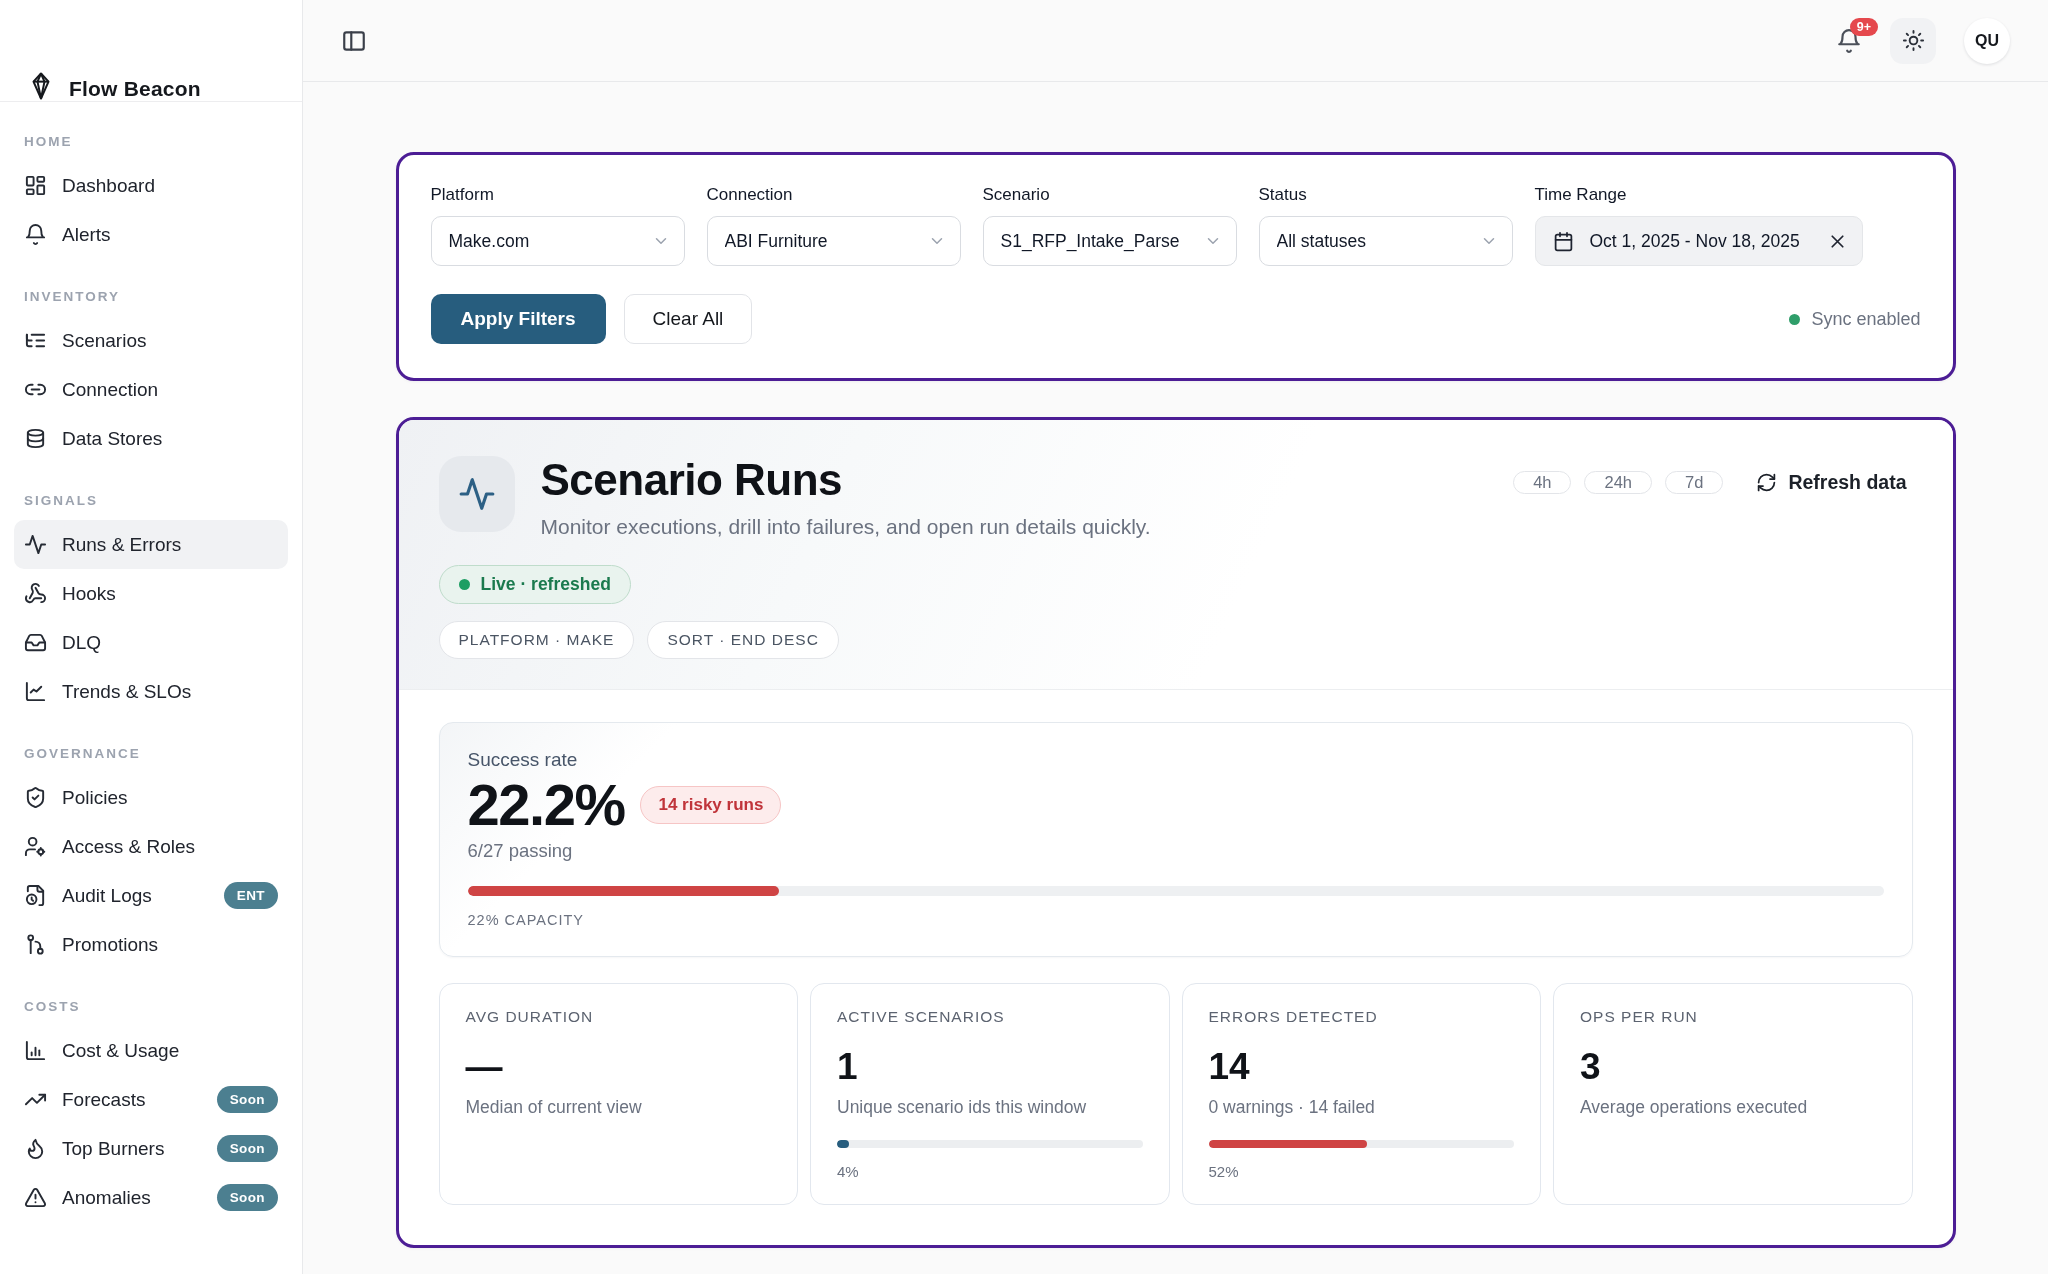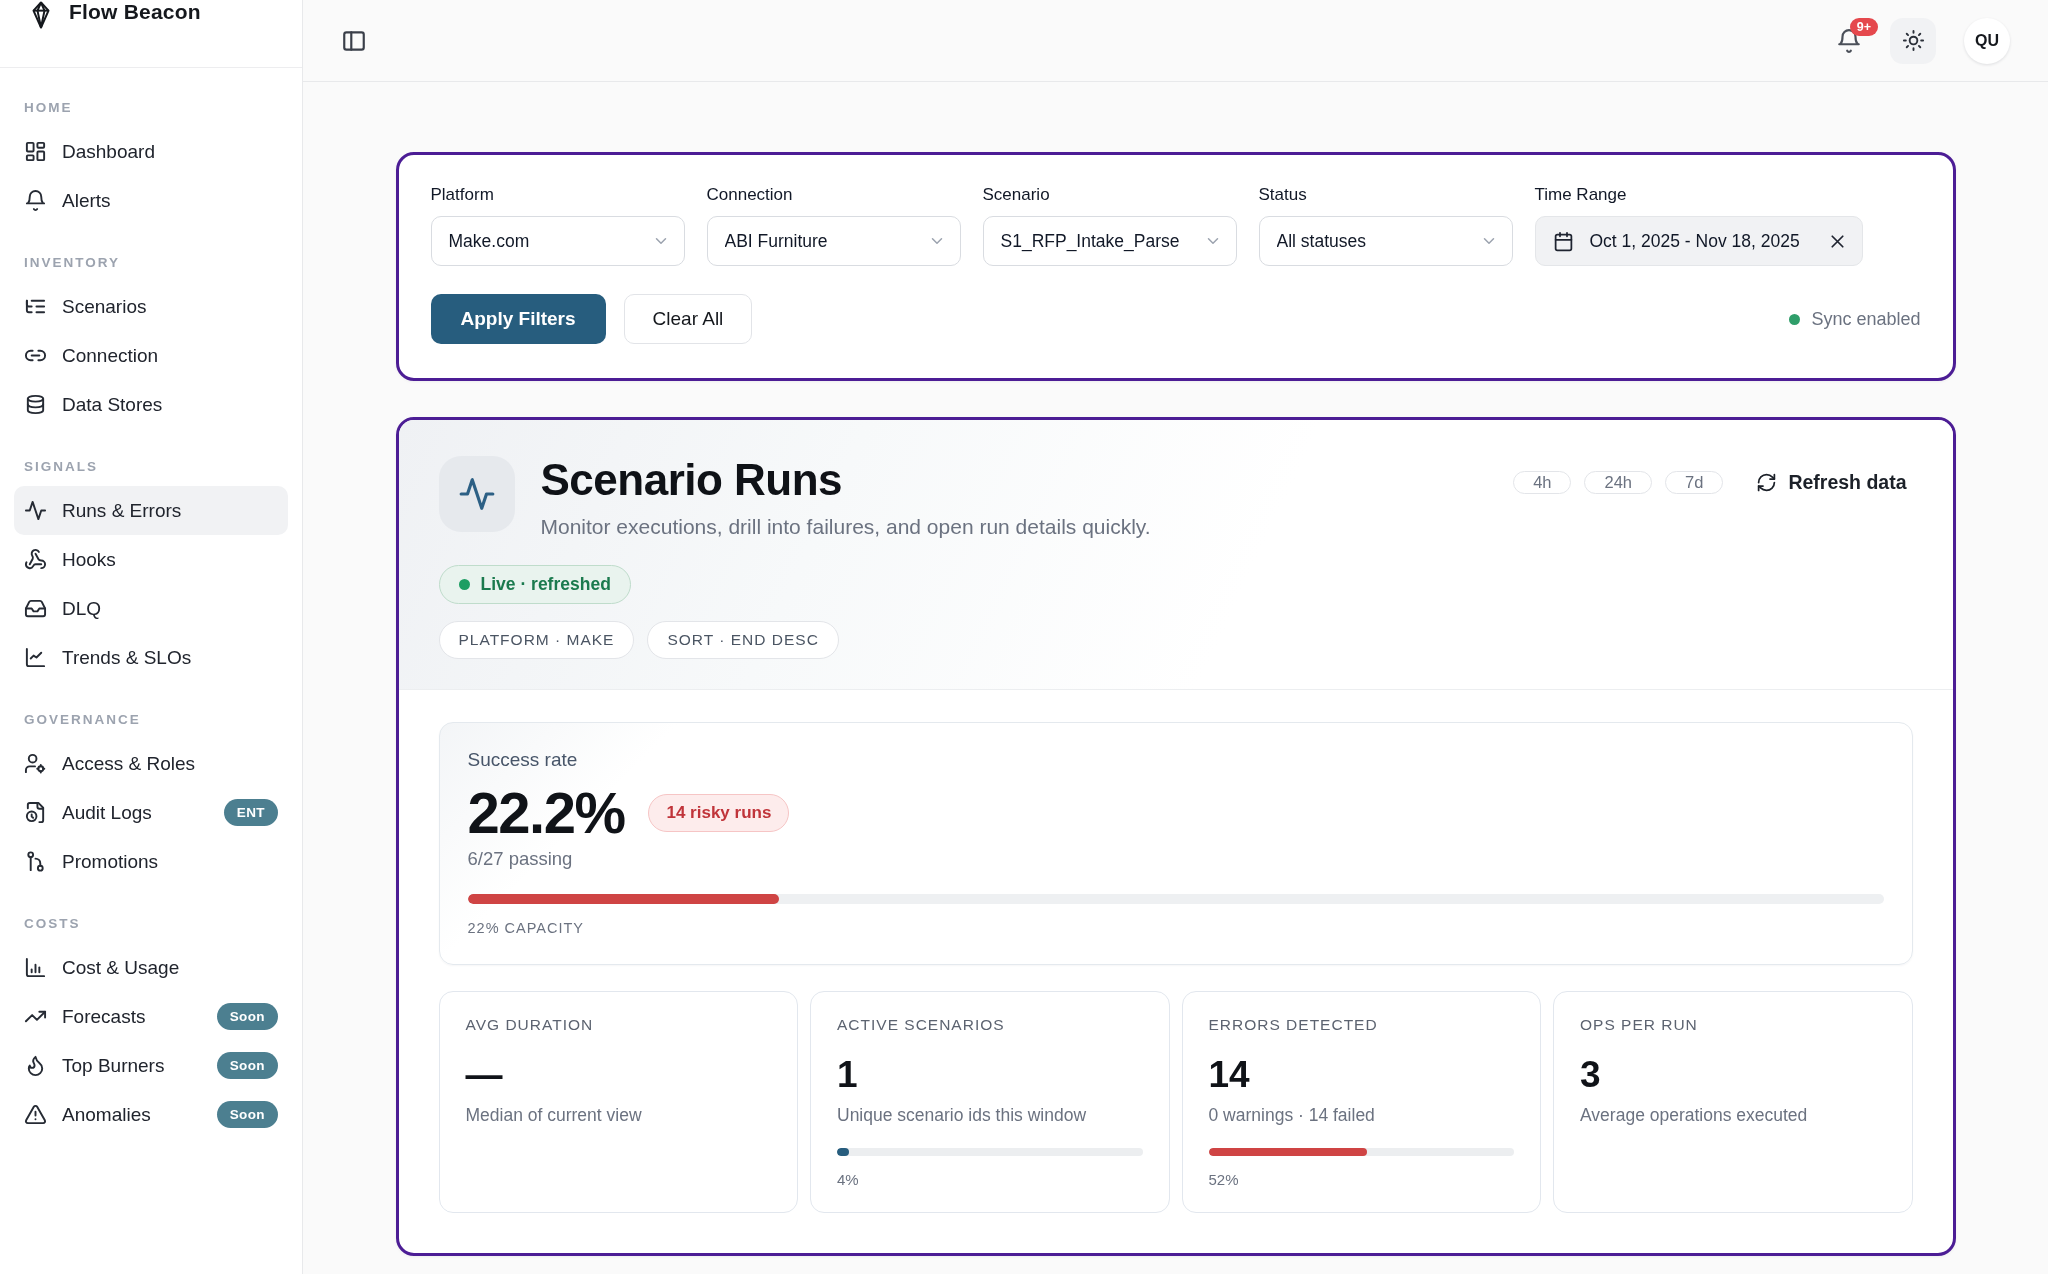--- a/index.html
+++ b/index.html
@@ -7,21 +7,21 @@
   body {
     width:2048px; height:1274px; overflow:hidden;
     background:#fafafa; color:#16181d;
     font-family:"Liberation Sans","DejaVu Sans",sans-serif;
   }
   svg { display:block; }
   .icon svg { width:100%; height:100%; }
 
   
   .sidebar { position:fixed; left:0; top:0; width:303px; height:1274px; background:#fff; border-right:1px solid #e8e9eb; z-index:5; }
-  .logo-row { height:68px; display:flex; align-items:flex-start; gap:13px; padding:0 26px; border-bottom:1px solid #ededef; }
+  .logo-row { height:102px; display:flex; align-items:flex-end; gap:13px; padding:0 26px; border-bottom:1px solid #ededef; }
   .logo-mark { width:30px; height:30px; color:#15181d; }
   .logo-name { font-size:21px; font-weight:bold; letter-spacing:.2px; color:#15181d; }
   .nav { padding:10px 14px 0; }
   .nav-section-label { font-size:13.5px; font-weight:600; color:#9ca3af; letter-spacing:2px; padding:0 10px; margin:30px 0 12px; }
   .nav-section-label.first { margin-top:22px; }
   .nav-item { display:flex; align-items:center; gap:15px; height:49px; padding:0 10px; border-radius:10px; font-size:19px; color:#20242d; cursor:pointer; }
   .nav-item.active { background:#f1f2f4; }
   .nav-item .icon { width:23px; height:23px; color:#262b34; flex:none; }
   .nav-label { white-space:nowrap; }
   .nav-badge { margin-left:auto; background:#4c7f90; color:#fff; font-size:13.5px; font-weight:bold; padding:6px 13px; border-radius:999px; letter-spacing:.4px; }
@@ -73,21 +73,21 @@
   .refresh-btn { display:flex; align-items:center; gap:11px; background:none; border:none; font-family:inherit; font-size:19.5px; font-weight:600; color:#1c2129; margin-left:14px; cursor:pointer; }
   .refresh-btn .icon { width:21px; height:21px; }
   .live-badge { display:inline-flex; align-items:center; gap:11px; margin-top:26px; background:#e9f3ee; border:1px solid #bfdccb; color:#1b7a4e; font-size:17.5px; font-weight:600; padding:8px 19px; border-radius:999px; }
   .dot-live { width:11px; height:11px; background:#1d9e63; }
   .chips-row { display:flex; gap:13px; margin-top:17px; }
   .chip { border:1px solid #e3e5e9; background:#fff; border-radius:999px; padding:9px 19px; font-size:15.5px; color:#4b5563; letter-spacing:1px; }
 
   .runs-body { padding:32px 40px 40px; }
   .success-panel { border:1px solid #e4e9ee; border-radius:14px; padding:26px 28px 28px; background:linear-gradient(135deg,#f3f5f7 0%,#ffffff 14%); box-shadow:0 1px 2px rgba(16,24,40,.04); }
   .success-label { font-size:19px; color:#475569; }
-  .success-value-row { display:flex; align-items:center; gap:24px; margin-top:8px; }
+  .success-value-row { display:flex; align-items:center; gap:16px; margin-top:0; }
   .success-value { font-size:58px; font-weight:bold; letter-spacing:-1.5px; color:#101318; }
   .risk-badge { background:#fdecec; border:1px solid #f6c5c5; color:#c0343a; font-size:17px; font-weight:bold; padding:8px 17px; border-radius:999px; }
   .success-sub { font-size:18.5px; color:#6b7280; margin-top:2px; }
   .track { height:10px; border-radius:999px; background:#eef0f2; margin-top:24px; overflow:hidden; }
   .fill { height:100%; border-radius:999px; }
   .fill-red { background:#cf4444; }
   .fill-blue { background:#275d7e; }
   .capacity { font-size:14.5px; color:#6b7280; letter-spacing:1px; margin-top:16px; }
 
   .metrics-grid { display:grid; grid-template-columns:repeat(4,1fr); gap:12px; margin-top:26px; }
@@ -203,20 +203,29 @@
       <span class="icon">
           <svg viewBox="0 0 24 24" fill="none" stroke="currentColor" stroke-width="2" stroke-linecap="round" stroke-linejoin="round">
             <path d="M3 3v16a2 2 0 0 0 2 2h16"></path>
             <path d="m7 13 3-3 3 2 5-5"></path>
           </svg>
         </span>
       <span class="nav-label">Trends &amp; SLOs</span>
     </div>
 
     <div class="nav-section-label">GOVERNANCE</div>
+    <div class="nav-item">
+      <span class="icon">
+          <svg viewBox="0 0 24 24" fill="none" stroke="currentColor" stroke-width="2" stroke-linecap="round" stroke-linejoin="round">
+            <path d="M20 13c0 5-3.5 7.5-7.66 8.95a1 1 0 0 1-.67-.01C7.5 20.5 4 18 4 13V6a1 1 0 0 1 1-1c2 0 4.5-1.2 6.24-2.72a1.17 1.17 0 0 1 1.52 0C14.51 3.81 17 5 19 5a1 1 0 0 1 1 1z"></path>
+            <path d="m9 12 2 2 4-4"></path>
+          </svg>
+        </span>
+      <span class="nav-label">Policies</span>
+    </div>
     <div class="nav-item">
       <span class="icon">
           <svg viewBox="0 0 24 24" fill="none" stroke="currentColor" stroke-width="2" stroke-linecap="round" stroke-linejoin="round">
             <circle cx="9" cy="7" r="4"></circle>
             <path d="M2 21v-2a4 4 0 0 1 4-4h5.5"></path>
             <circle cx="17.5" cy="17.5" r="2.6"></circle>
             <path d="M17.5 13.6v1.3M17.5 20.1v1.3M21.2 17.5h-1.3M15.1 17.5h-1.3"></path>
           </svg>
         </span>
       <span class="nav-label">Access &amp; Roles</span>

